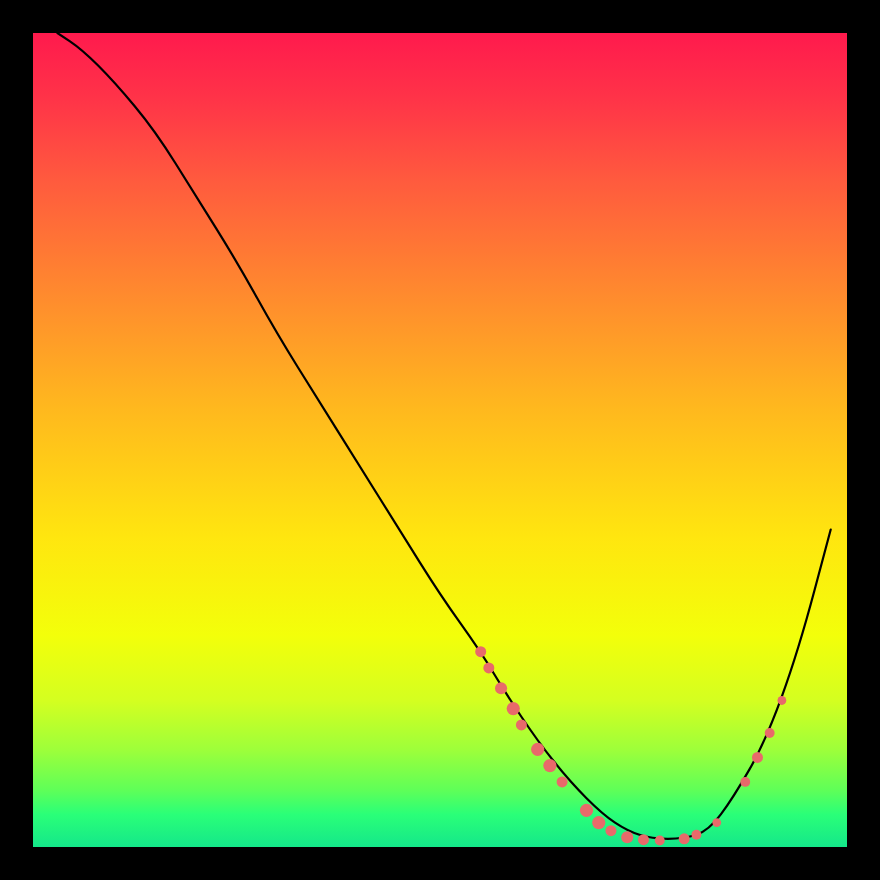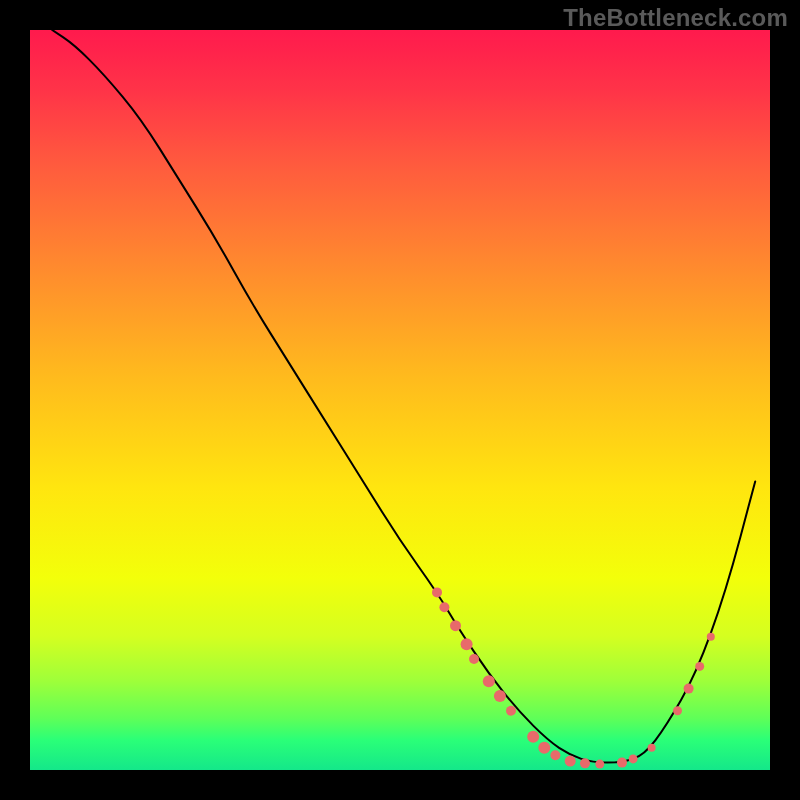--- a/index.html
+++ b/index.html
@@ -48,21 +48,20 @@
   }
   .curve-layer {
     position: absolute;
     inset: 0;
   }
 </style>
 </head>
 <body>
 
 <div class="chart-container">
-  <div class="watermark">TheBottleneck.com</div>
   <div class="plot-area">
     <div class="gradient-bg"></div>
     <svg class="curve-layer" width="740" height="740" viewBox="0 0 740 740" preserveAspectRatio="none">
       <g id="curve-group">
           <path d="M 22.20 0.00 Q 22.20 0.00 33.30 7.40 Q 44.40 14.80 59.20 29.60 Q 74.00 44.40 92.50 66.60 Q 111.00 88.80 129.50 118.40 Q 148.00 148.00 166.50 177.60 Q 185.00 207.20 203.50 240.50 Q 222.00 273.80 240.50 303.40 Q 259.00 333.00 277.50 362.60 Q 296.00 392.20 314.50 421.80 Q 333.00 451.40 351.50 481.00 Q 370.00 510.60 388.50 536.50 Q 407.00 562.40 418.10 580.90 Q 429.20 599.40 444.00 621.60 Q 458.80 643.80 473.60 662.30 Q 488.40 680.80 503.20 695.60 Q 518.00 710.40 529.10 717.80 Q 540.20 725.20 551.30 728.90 Q 562.40 732.60 577.20 732.60 Q 592.00 732.60 603.10 728.90 Q 614.20 725.20 625.30 710.40 Q 636.40 695.60 651.20 669.70 Q 666.00 643.80 680.80 603.10 Q 695.60 562.40 710.40 506.90 T 725.20 451.40" fill="none" stroke="#000000" stroke-width="2" stroke-linecap="round" stroke-linejoin="round"></path>
         </g>
       <g id="marker-group">
           <circle cx="407.00" cy="562.40" r="5.00" fill="#e86a6a"></circle>
           <circle cx="414.40" cy="577.20" r="5.00" fill="#e86a6a"></circle>
           <circle cx="425.50" cy="595.70" r="5.50" fill="#e86a6a"></circle>

